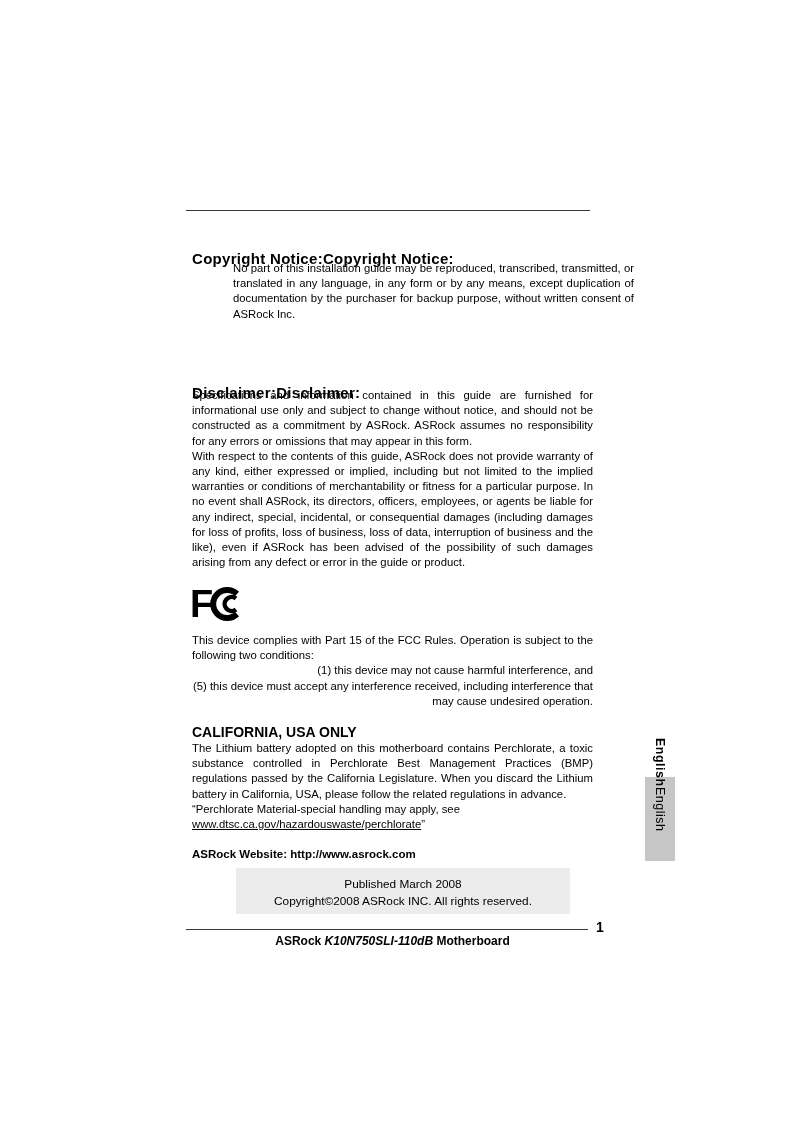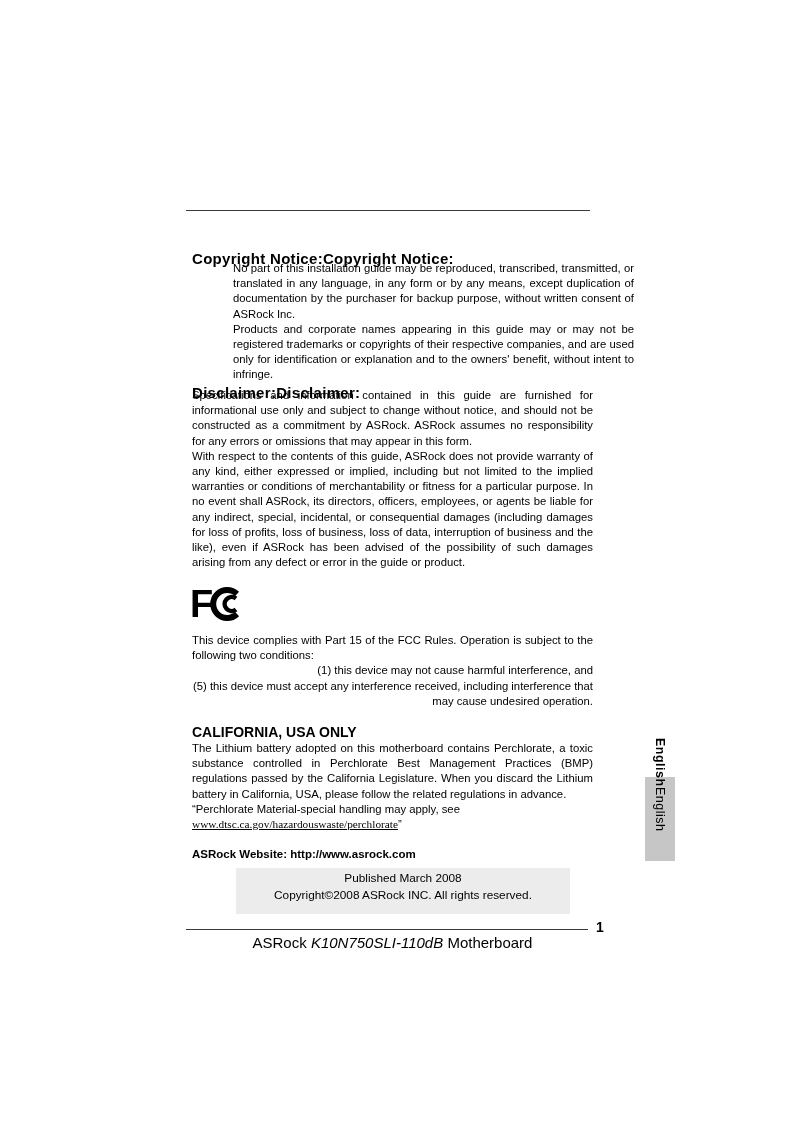--- a/index.html
+++ b/index.html
@@ -45,47 +45,47 @@
 
   #fcc-body { top: 633px; }
   .hang { padding-left: 22px; text-indent: -22px; text-align: right; }
 
   #california-heading {
     position: absolute; left: 192px; top: 724px;
     font-size: 14px; font-weight: bold;
   }
   #california-body { top: 741px; }
   #california-body .note-line { text-align: left; }
-  .underline { text-decoration: underline; font-family: Liberation Serif, serif; }
+  .underline { text-decoration: underline; }
 
   #website-line {
     position: absolute; left: 192px; top: 848px;
     font-size: 11.5px; font-weight: bold;
   }
 
   #publish-box {
     position: absolute; left: 236px; top: 868px;
     width: 334px; height: 46px;
     background: #ececec;
     text-align: center;
     font-size: 11.8px;
     line-height: 17px;
-    padding-top: 2px;
+    padding-top: 8px;
     box-sizing: border-box;
   }
 
   #page-number {
     position: absolute; left: 596px; top: 919px;
     font-size: 14px; font-weight: bold;
   }
 
   #footer-line {
     position: absolute; left: 192px; top: 934px; width: 401px;
     text-align: center;
-    font-size: 15px; font-weight: normal;
+    font-size: 12px; font-weight: bold;
   }
   #footer-line .model { font-style: italic; }
 
   #english-tab-box {
     position: absolute; left: 645px; top: 777px;
     width: 30px; height: 84px;
     background: #c6c6c6;
   }
   #english-label {
     position: absolute; left: 645px; top: 738px;
@@ -101,21 +101,20 @@
 </style>
 </head>
 <body>
 
 <div class="rule top-rule"></div>
 
 <h2 class="section-heading" id="copyright-heading">Copyright Notice:Copyright Notice:</h2>
 
 <div class="body-block" id="copyright-body">
   <p>No part of this installation guide may be reproduced, transcribed, transmitted, or translated in any language, in any form or by any means, except duplication of documentation by the purchaser for backup purpose, without written consent of ASRock Inc.</p>
-  <p>Products and corporate names appearing in this guide may or may not be registered trademarks or copyrights of their respective companies, and are used only for identification or explanation and to the owners' benefit, without intent to infringe.</p>
 </div>
 
 <h2 class="section-heading" id="disclaimer-heading">Disclaimer:Disclaimer:</h2>
 
 <div class="body-block" id="disclaimer-body">
   <p>Specifications and information contained in this guide are furnished for informational use only and subject to change without notice, and should not be constructed as a commitment by ASRock. ASRock assumes no responsibility for any errors or omissions that may appear in this form.</p>
   <p>With respect to the contents of this guide, ASRock does not provide warranty of any kind, either expressed or implied, including but not limited to the implied warranties or conditions of merchantability or fitness for a particular purpose. In no event shall ASRock, its directors, officers, employees, or agents be liable for any indirect, special, incidental, or consequential damages (including damages for loss of profits, loss of business, loss of data, interruption of business and the like), even if ASRock has been advised of the possibility of such damages arising from any defect or error in the guide or product.</p>
 </div>
 
 <div id="fcc-logo">

